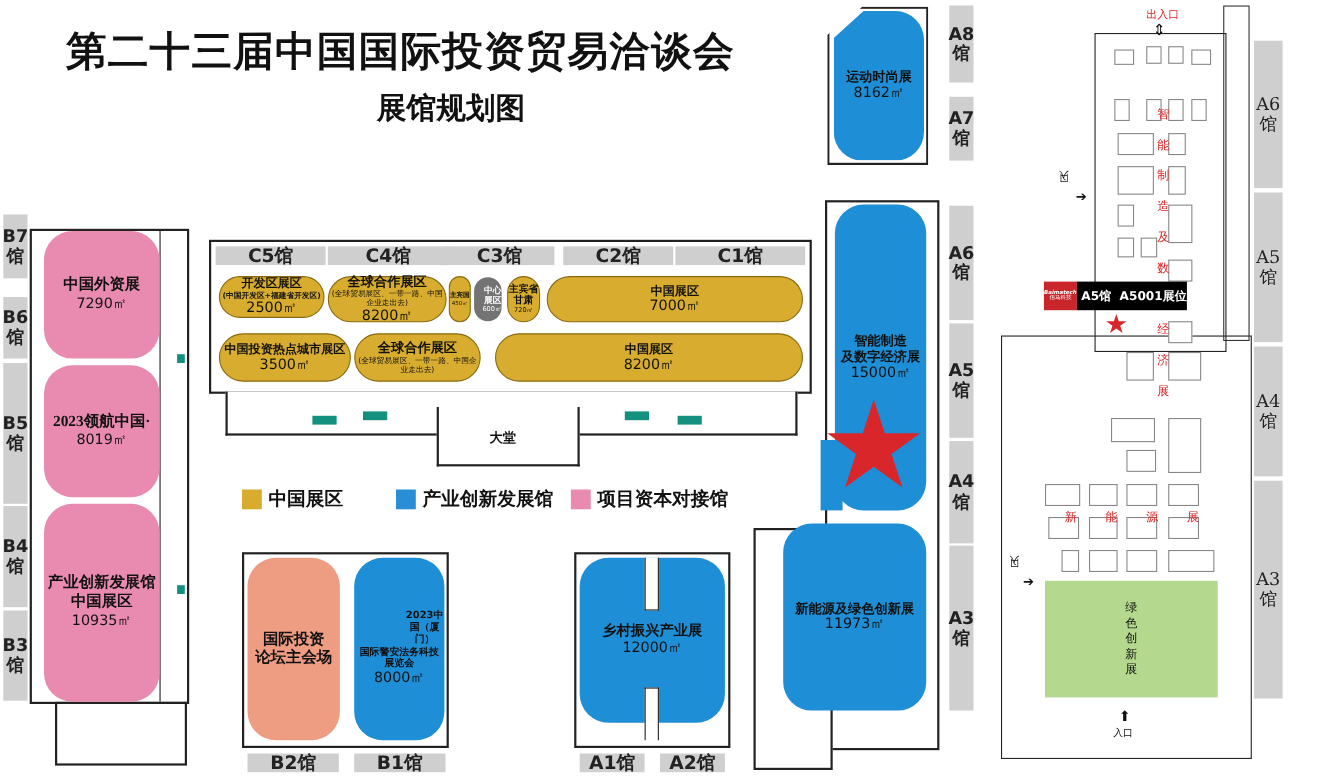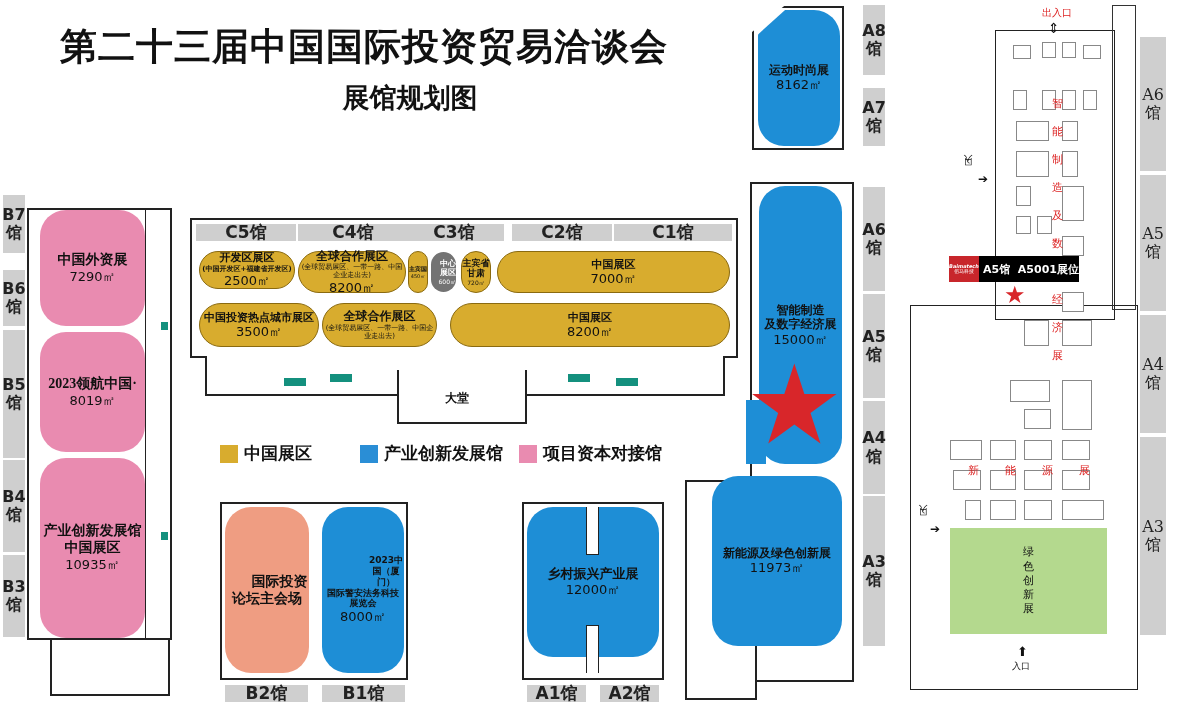--- a/index.html
+++ b/index.html
@@ -141,21 +141,21 @@
   <span class="sw" style="background:#2a8ed6;"></span>
   <span>产业创新发展馆</span>
 </div>
 <div class="abs legend" style="left:519px;top:442px;">
   <span class="sw" style="background:#e98bb0;"></span>
   <span>项目资本对接馆</span>
 </div>
 
 <div class="abs outline" style="left:220px;top:502px;width:188px;height:178px;"></div>
 <div class="abs hall salmon" style="left:225px;top:507px;width:84px;height:166px;">
-  <span style="font-size:14px;padding-left:25px;">国际投资</span>
+  <span style="font-size:14px;">国际投资</span>
   <span style="font-size:14px;">论坛主会场</span>
 </div>
 <div class="abs hall blue" style="left:322px;top:507px;width:82px;height:166px;color:#111;">
   <span style="font-size:9px;margin-left:46px;">2023中国（厦门）</span>
   <span style="font-size:9px;">国际警安法务科技</span>
   <span style="font-size:9px;">展览会</span>
   <span class="area">8000㎡</span>
 </div>
 <div class="abs tagh" style="left:225px;top:685px;width:83px;height:17px;">B2馆</div>
 <div class="abs tagh" style="left:322px;top:685px;width:83px;height:17px;">B1馆</div>

